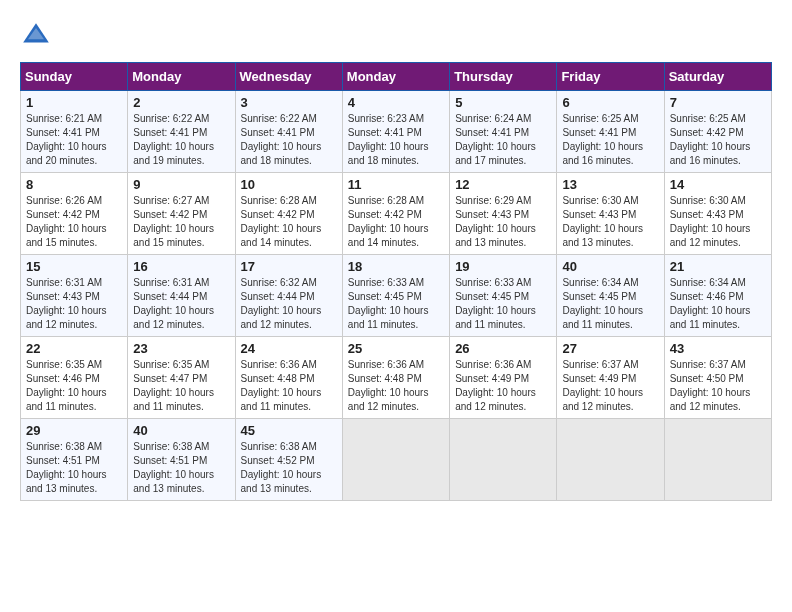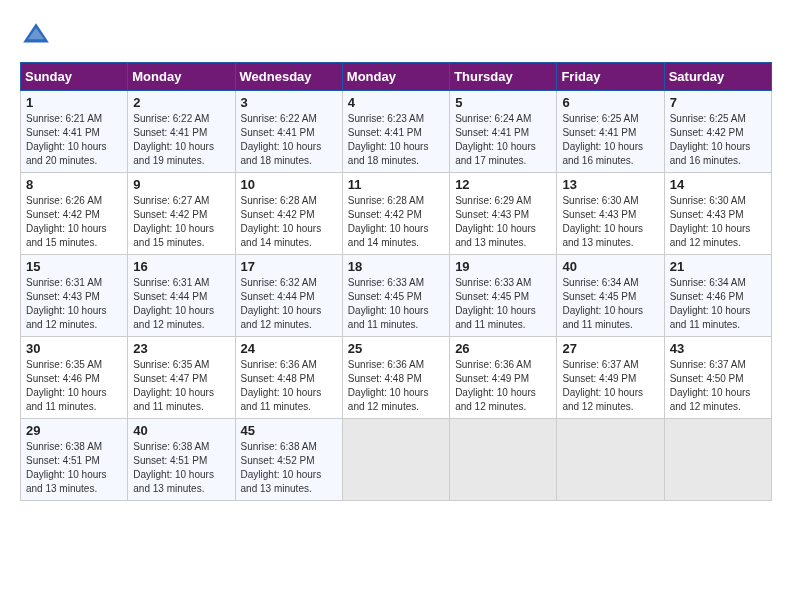--- a/index.html
+++ b/index.html
@@ -204,21 +204,21 @@
           <span class="day-num">40</span>
           <div class="day-info">Sunrise: 6:34 AM<br>Sunset: 4:45 PM<br>Daylight: 10 hours<br>and 11 minutes.</div>
         </td>
         <td>
           <span class="day-num">21</span>
           <div class="day-info">Sunrise: 6:34 AM<br>Sunset: 4:46 PM<br>Daylight: 10 hours<br>and 11 minutes.</div>
         </td>
       </tr>
       <tr>
         <td>
-          <span class="day-num">30</span>
+          <span class="day-num">22</span>
           <div class="day-info">Sunrise: 6:35 AM<br>Sunset: 4:46 PM<br>Daylight: 10 hours<br>and 11 minutes.</div>
         </td>
         <td>
           <span class="day-num">23</span>
           <div class="day-info">Sunrise: 6:35 AM<br>Sunset: 4:47 PM<br>Daylight: 10 hours<br>and 11 minutes.</div>
         </td>
         <td>
           <span class="day-num">24</span>
           <div class="day-info">Sunrise: 6:36 AM<br>Sunset: 4:48 PM<br>Daylight: 10 hours<br>and 11 minutes.</div>
         </td>

